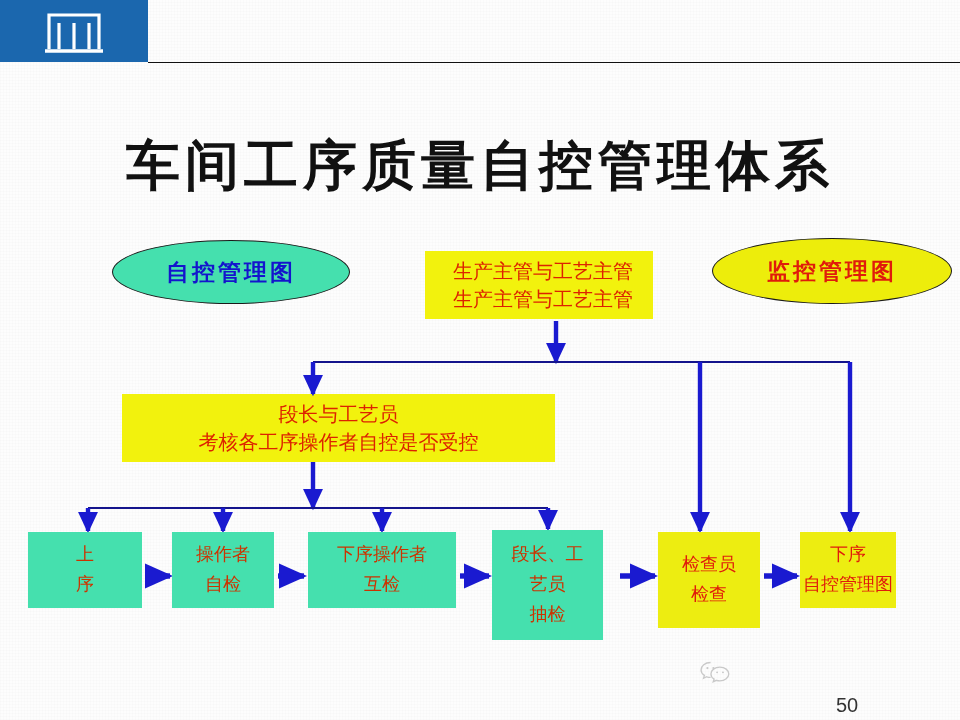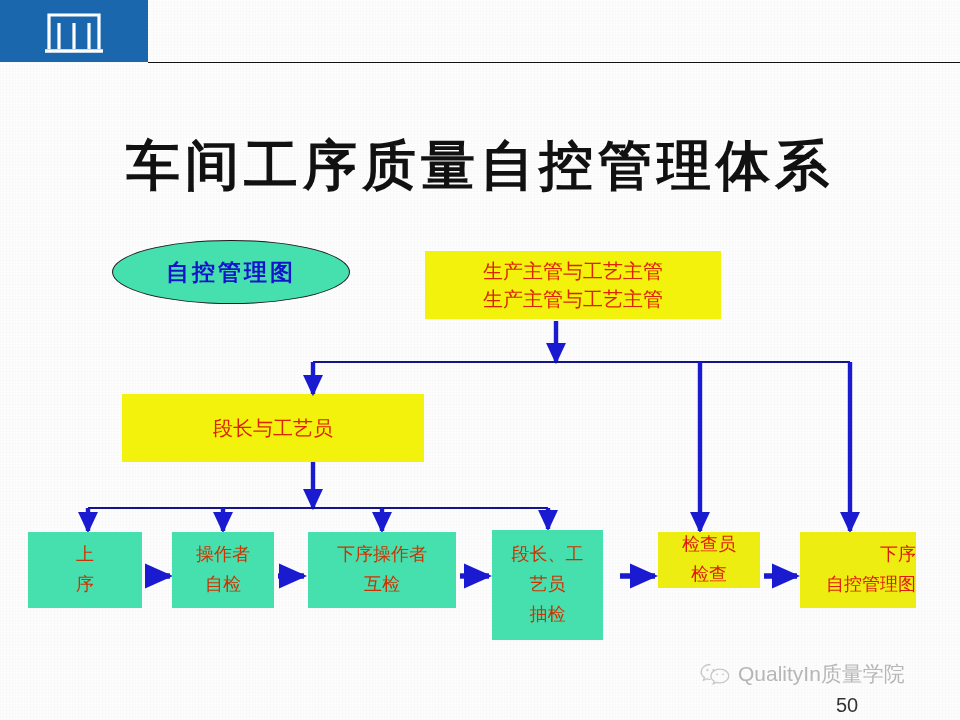--- a/index.html
+++ b/index.html
@@ -94,26 +94,27 @@
     color: #dd2200;
     display: flex;
     flex-direction: column;
     align-items: center;
     justify-content: center;
     line-height: 1.42;
     white-space: nowrap;
   }
   #box-top {
     left: 425px; top: 251px;
-    width: 296px; height: 68px;
+    width: 220px; height: 68px;
     font-size: 20px;
+    padding-left: 8px;
   }
   #box-mid {
     left: 122px; top: 394px;
-    width: 302px; height: 68px;
+    width: 433px; height: 68px;
     font-size: 20px;
   }
 
   
   .nodebox {
     position: absolute;
     display: flex;
     flex-direction: column;
     align-items: center;
     justify-content: center;
@@ -122,22 +123,22 @@
     color: #cc3300;
     white-space: nowrap;
   }
   .nodebox.green { background: #45e0ae; }
   .nodebox.yellow { background: #eded11; color: #e01b0b; }
 
   #node-0 { left: 28px;  top: 532px; width: 114px; height: 76px; }
   #node-1 { left: 172px; top: 532px; width: 102px; height: 76px; }
   #node-2 { left: 308px; top: 532px; width: 148px; height: 76px; }
   #node-3 { left: 492px; top: 530px; width: 111px; height: 110px; }
-  #node-4 { left: 658px; top: 532px; width: 102px; height: 56px; }
-  #node-5 { left: 800px; top: 532px; width: 116px; height: 76px; align-items: flex-end; }
+  #node-4 { left: 658px; top: 532px; width: 102px; height: 96px; }
+  #node-5 { left: 800px; top: 532px; width: 96px; height: 76px; }
 
   
   #wires {
     position: absolute;
     left: 0; top: 0;
     width: 960px; height: 720px;
     pointer-events: none;
   }
 
   
@@ -173,28 +174,30 @@
         <path d="M46 40 L46 14"></path>
       </g>
       <path d="M2 42 L60 42" stroke="#ffffff" stroke-width="3.4" fill="none"></path>
     </svg>
   </div>
   <div id="header-rule"></div>
 
   <div id="page-title">车间工序质量自控管理体系</div>
 
   <div class="ellipse" id="ellipse-left">自控管理图</div>
+  <div class="ellipse" id="ellipse-right">监控管理图</div>
 
   <div class="ybox" id="box-top">
     <div>生产主管与工艺主管</div>
     <div>生产主管与工艺主管</div>
   </div>
 
   <div class="ybox" id="box-mid">
     <div>段长与工艺员</div>
+    <div>考核各工序操作者自控是否受控</div>
   </div>
 
   <svg id="wires" viewBox="0 0 960 720">
     <defs>
       <marker id="ah" viewBox="0 0 10 10" refX="8.4" refY="5" markerWidth="5.2" markerHeight="5.2" orient="auto-start-reverse">
         <path d="M 0 0.6 L 9.4 5 L 0 9.4 z" fill="#1a1ad0"></path>
       </marker>
       <marker id="ahr" viewBox="0 0 10 10" refX="8.4" refY="5" markerWidth="5.6" markerHeight="5.6" orient="auto-start-reverse">
         <path d="M 0 0.8 L 9.4 5 L 0 9.2 z" fill="#1a1ad0"></path>
       </marker>
@@ -256,17 +259,16 @@
     <svg id="wechat-icon" viewBox="0 0 34 26">
       <g fill="none" stroke="#c9c9c9" stroke-width="1.5">
         <path d="M12 2.2 C5.6 2.2 1.2 6.2 1.2 10.6 C1.2 13.1 2.7 15.3 5 16.8 L4 20.2 L7.6 18.4 C9 18.8 10.4 19 12 19"></path>
         <path d="M22.5 7.4 C28.2 7.4 32.6 11 32.6 15.2 C32.6 19.4 28.2 23 22.5 23 C21.1 23 19.8 22.8 18.6 22.4 L15 24 L16 21 C13.6 19.6 12.4 17.5 12.4 15.2 C12.4 11 16.8 7.4 22.5 7.4 Z"></path>
       </g>
       <circle cx="8.4" cy="8.6" r="1.25" fill="#c9c9c9"></circle>
       <circle cx="15.2" cy="8.6" r="1.25" fill="#c9c9c9"></circle>
       <circle cx="19.4" cy="13.4" r="1.1" fill="#c9c9c9"></circle>
       <circle cx="26" cy="13.4" r="1.1" fill="#c9c9c9"></circle>
     </svg>
-    <span>QualityIn质量学院</span>
   </div>
   <div id="page-number">50</div>
 
 </div>
 
 </body></html>

